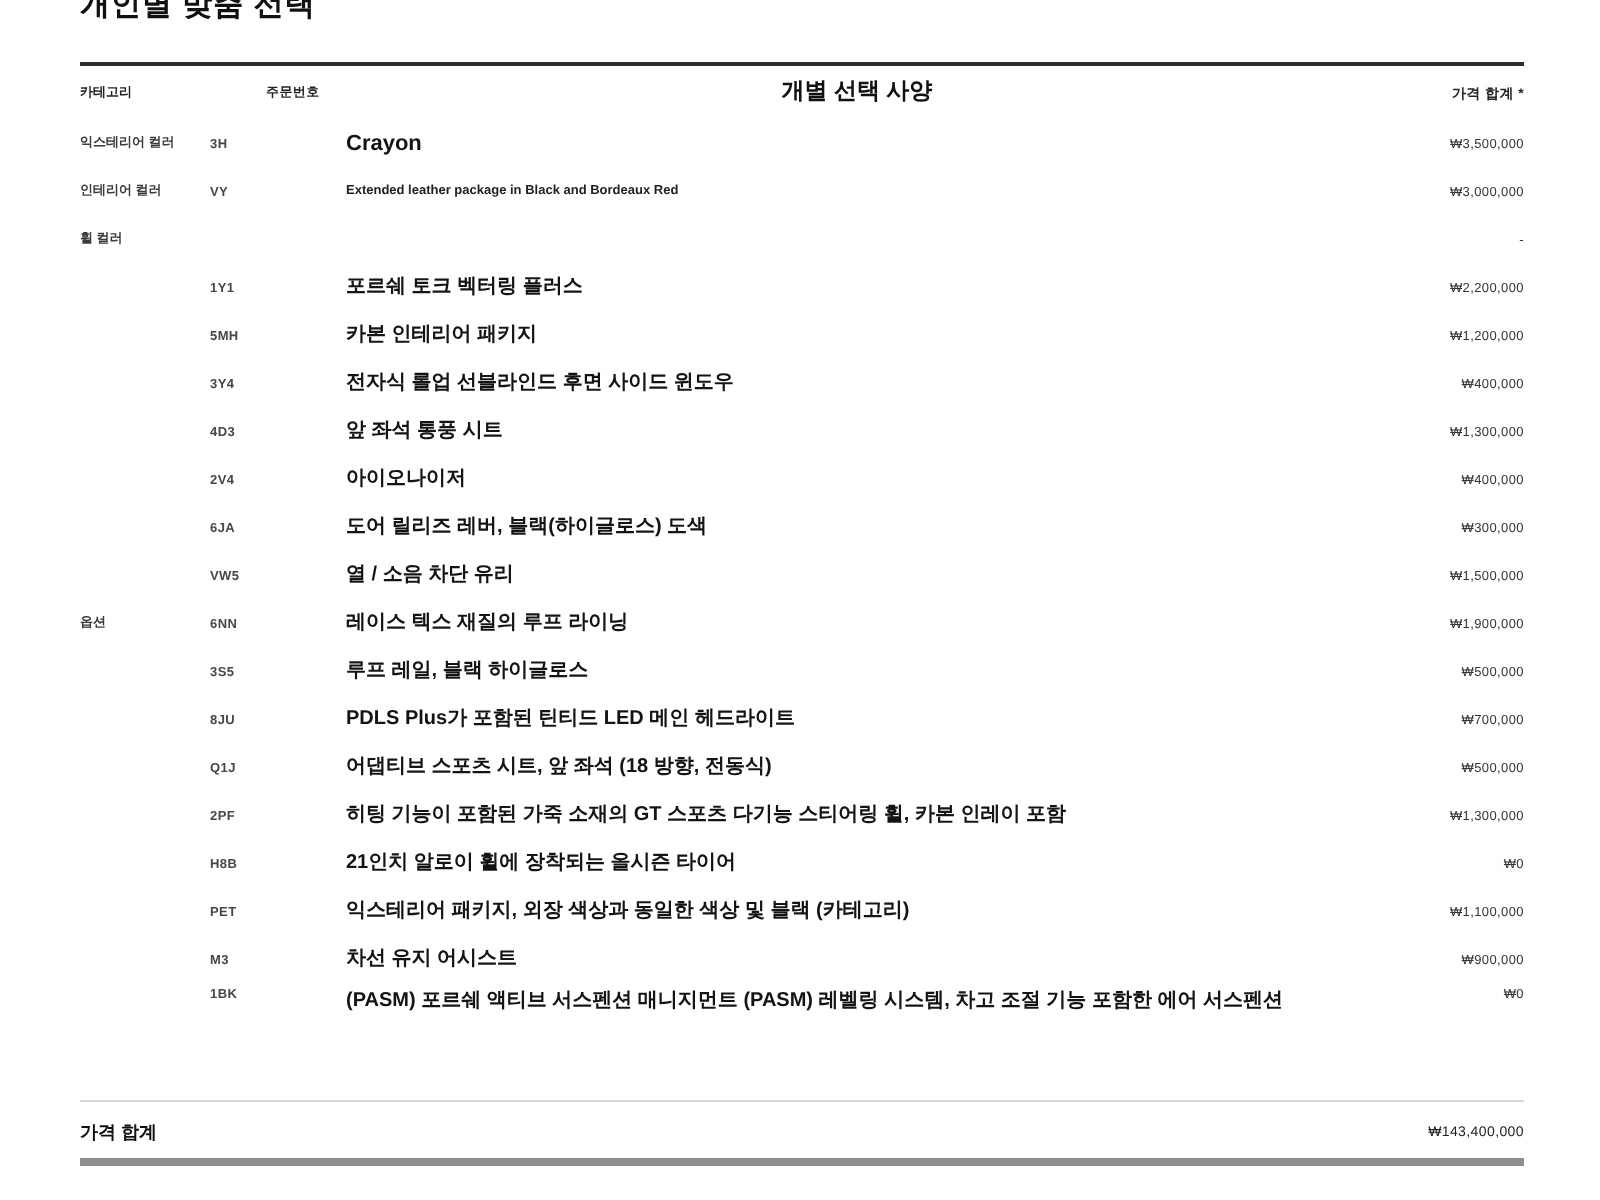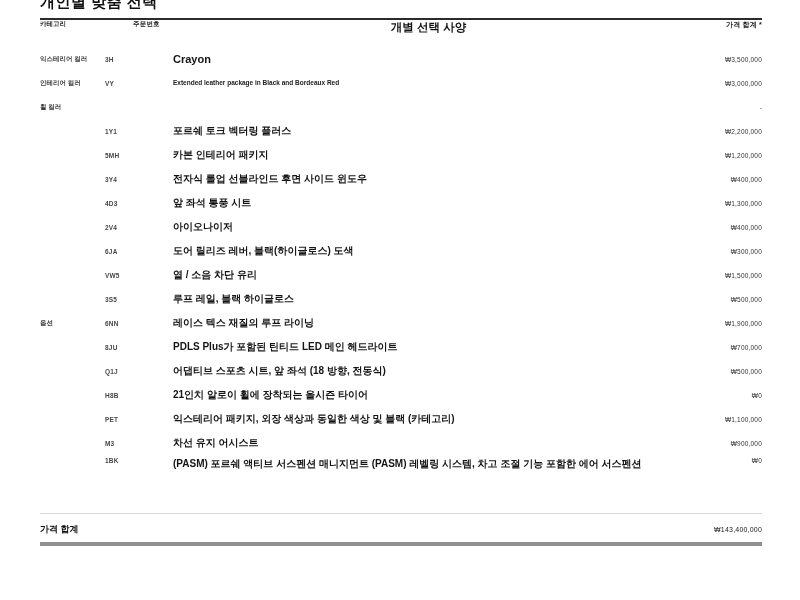--- a/index.html
+++ b/index.html
@@ -6,30 +6,30 @@
   body{
     width:800px;height:600px;overflow:hidden;background:#ffffff;
     font-family:"Liberation Sans","DejaVu Sans",sans-serif;
     color:#1a1a1a;
   }
   .page{
     width:800px;height:600px;box-sizing:border-box;
     padding:0 38px 0 40px;position:relative;
   }
   
-  .title-wrap{height:17px;overflow:hidden;}
+  .title-wrap{height:30px;overflow:hidden;}
   .doc-title{
     font-size:15px;font-weight:bold;letter-spacing:.5px;
     margin-top:-7px;color:#111;white-space:nowrap;
   }
   .rule-dark{height:2px;background:#2b2b2b;margin-top:1px;}
   .rule-thin{height:1px;background:#d8d8d8;}
   .rule-gray-thick{height:4px;background:#8f8f8f;}
 
-  .hdr-row{display:flex;align-items:flex-start;height:27px;gap:28px;}
+  .hdr-row{display:flex;align-items:center;height:27px;gap:28px;}
   .row{display:flex;align-items:center;height:24px;}
   .row.tall{height:auto;min-height:40px;align-items:flex-start;padding:2px 0;}
 
   .col-cat{width:65px;flex:0 0 65px;font-size:6.5px;font-weight:600;color:#3c3c3c;line-height:1.2;}
   .col-code{width:68px;flex:0 0 68px;font-size:6.5px;font-weight:600;color:#474747;letter-spacing:.2px;}
   .col-desc{flex:1 1 auto;font-size:10px;font-weight:bold;color:#141414;line-height:1.35;padding-right:14px;}
   .col-price{width:92px;flex:0 0 92px;text-align:right;font-size:6.5px;color:#333;letter-spacing:.2px;}
 
   .hdr-cat{font-size:6.5px;font-weight:bold;color:#222;}
   .hdr-code{font-size:6.5px;font-weight:bold;color:#222;}
@@ -125,47 +125,53 @@
   </div>
 
   <div class="row">
     <div class="col-cat"></div>
     <div class="col-code">VW5</div>
     <div class="col-desc">열 / 소음 차단 유리</div>
     <div class="col-price">₩1,500,000</div>
   </div>
 
   <div class="row">
-    <div class="col-cat"></div>
-    <div class="col-code">3S5</div>
-    <div class="col-desc">루프 레일, 블랙 하이글로스</div>
-    <div class="col-price">₩500,000</div>
-  </div>
-
-  <div class="row">
     <div class="col-cat">옵션</div>
     <div class="col-code">6NN</div>
     <div class="col-desc">레이스 텍스 재질의 루프 라이닝</div>
     <div class="col-price">₩1,900,000</div>
   </div>
 
   <div class="row">
     <div class="col-cat"></div>
+    <div class="col-code">3S5</div>
+    <div class="col-desc">루프 레일, 블랙 하이글로스</div>
+    <div class="col-price">₩500,000</div>
+  </div>
+
+  <div class="row">
+    <div class="col-cat"></div>
     <div class="col-code">8JU</div>
     <div class="col-desc">PDLS Plus가 포함된 틴티드 LED 메인 헤드라이트</div>
     <div class="col-price">₩700,000</div>
   </div>
 
   <div class="row">
     <div class="col-cat"></div>
     <div class="col-code">Q1J</div>
     <div class="col-desc">어댑티브 스포츠 시트, 앞 좌석 (18 방향, 전동식)</div>
     <div class="col-price">₩500,000</div>
   </div>
 
+  <div class="row">
+    <div class="col-cat"></div>
+    <div class="col-code">2PF</div>
+    <div class="col-desc">히팅 기능이 포함된 가죽 소재의 GT 스포츠 다기능 스티어링 휠, 카본 인레이 포함</div>
+    <div class="col-price">₩1,300,000</div>
+  </div>
 
   <div class="row">
     <div class="col-cat"></div>
     <div class="col-code">H8B</div>
     <div class="col-desc">21인치 알로이 휠에 장착되는 올시즌 타이어</div>
     <div class="col-price">₩0</div>
   </div>
 
 
   <div class="row">

